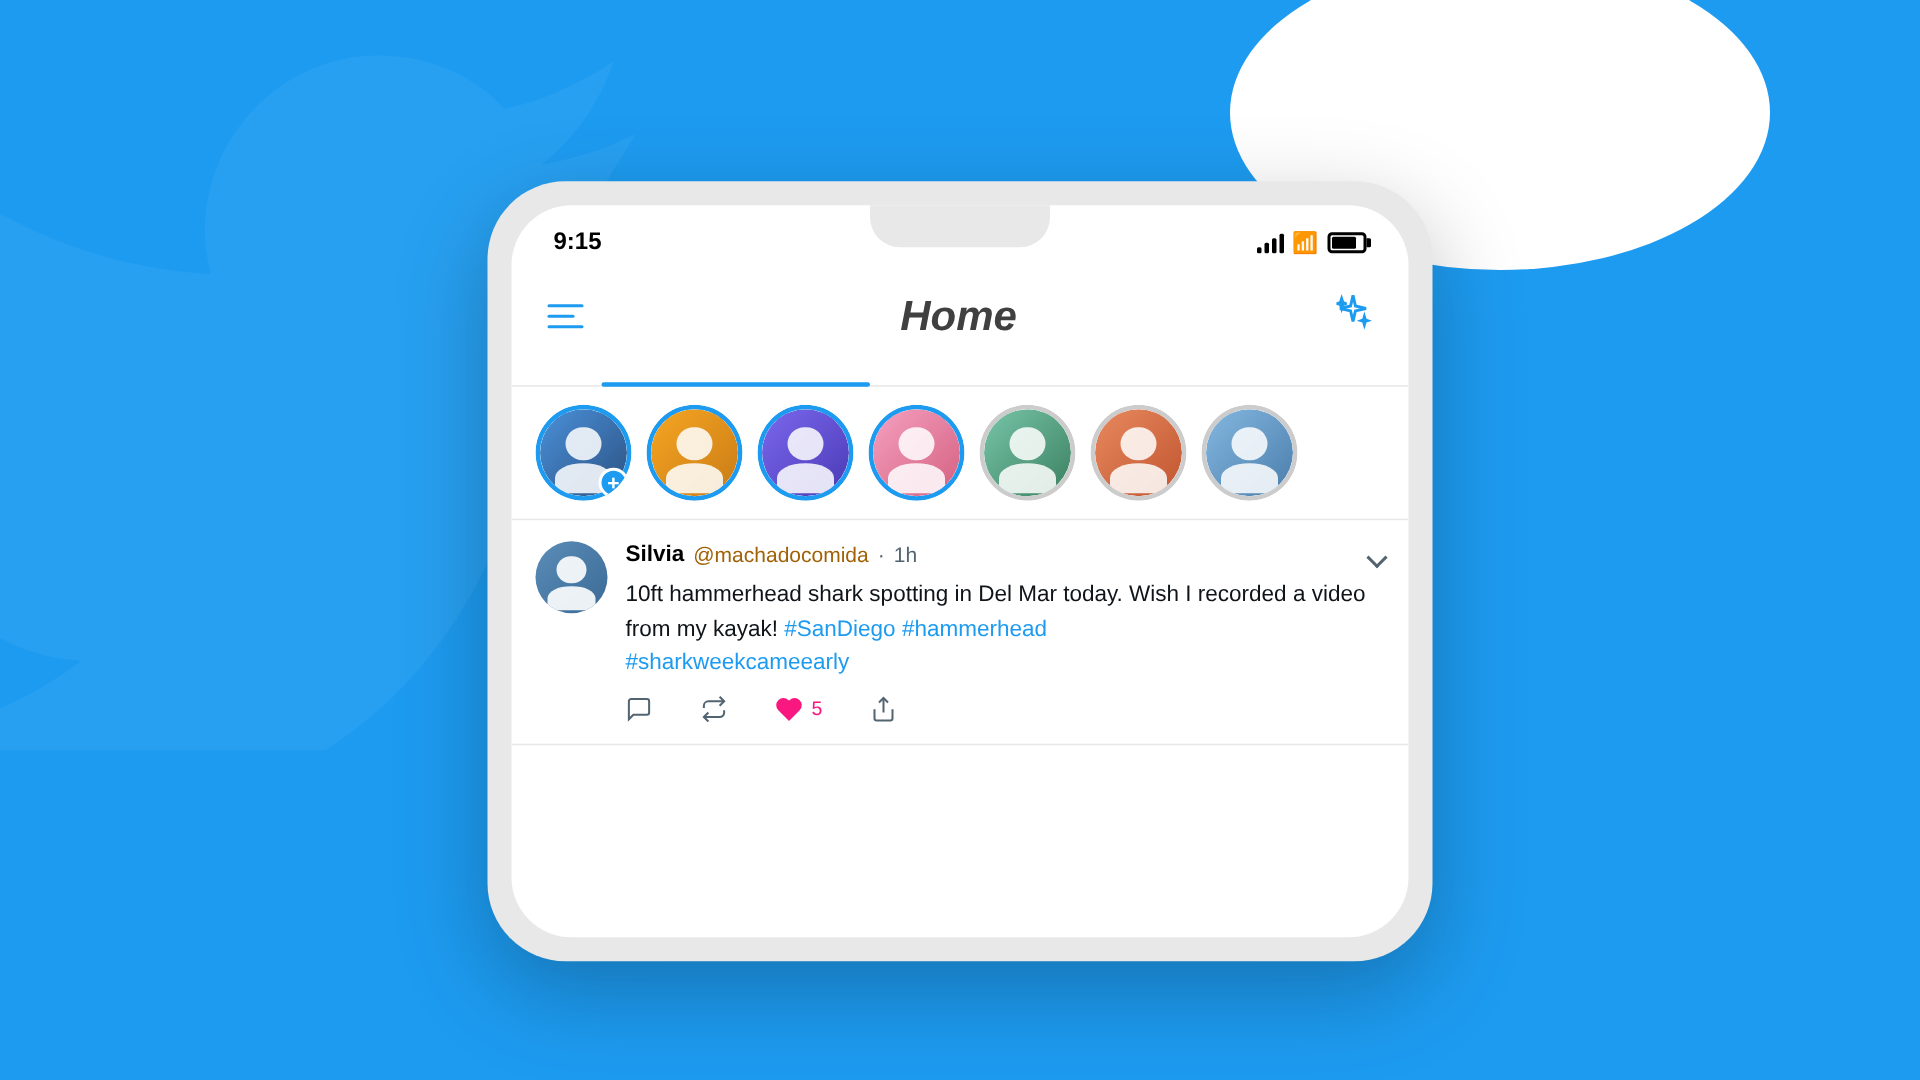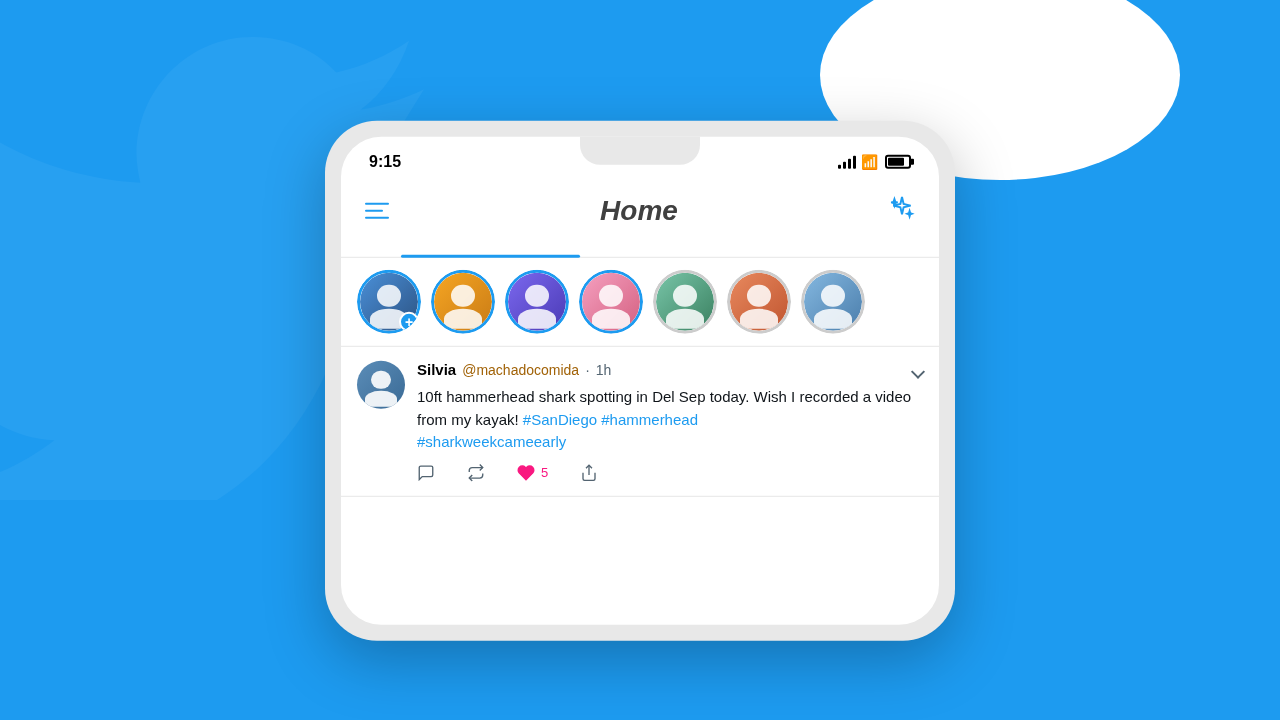--- a/index.html
+++ b/index.html
@@ -588,21 +588,21 @@
                 <span class="tweet-name">Silvia</span>
                 <span class="tweet-handle">@machadocomida</span>
                 <span class="tweet-time">·</span>
                 <span class="tweet-time">1h</span>
               </div>
               <div class="tweet-more">
                 <span class="chevron-down"></span>
               </div>
             </div>
             <div class="tweet-text">
-              <span>10ft hammerhead shark spotting in Del Sep today. Wish I recorded a video from my kayak! </span><span class="tweet-hashtag">#SanDiego</span> <span class="tweet-hashtag">#hammerhead</span><br><span class="tweet-hashtag">#sharkweekcameearly</span>
+              <span>10ft hammerhead shark spotting in Del Mar today. Wish I recorded a video from my kayak! </span><span class="tweet-hashtag">#SanDiego</span> <span class="tweet-hashtag">#hammerhead</span><br><span class="tweet-hashtag">#sharkweekcameearly</span>
             </div>
             <div class="tweet-actions">
               <div class="action-btn">
                 <svg width="18" height="18" viewBox="0 0 24 24" fill="none" stroke="#536471" stroke-width="1.8">
                     <path d="M21 15a2 2 0 0 1-2 2H7l-4 4V5a2 2 0 0 1 2-2h14a2 2 0 0 1 2 2z"></path>
                   </svg>
               </div>
               <div class="action-btn">
                 <svg width="18" height="18" viewBox="0 0 24 24" fill="none" stroke="#536471" stroke-width="1.8">
                     <polyline points="17 1 21 5 17 9"></polyline>

